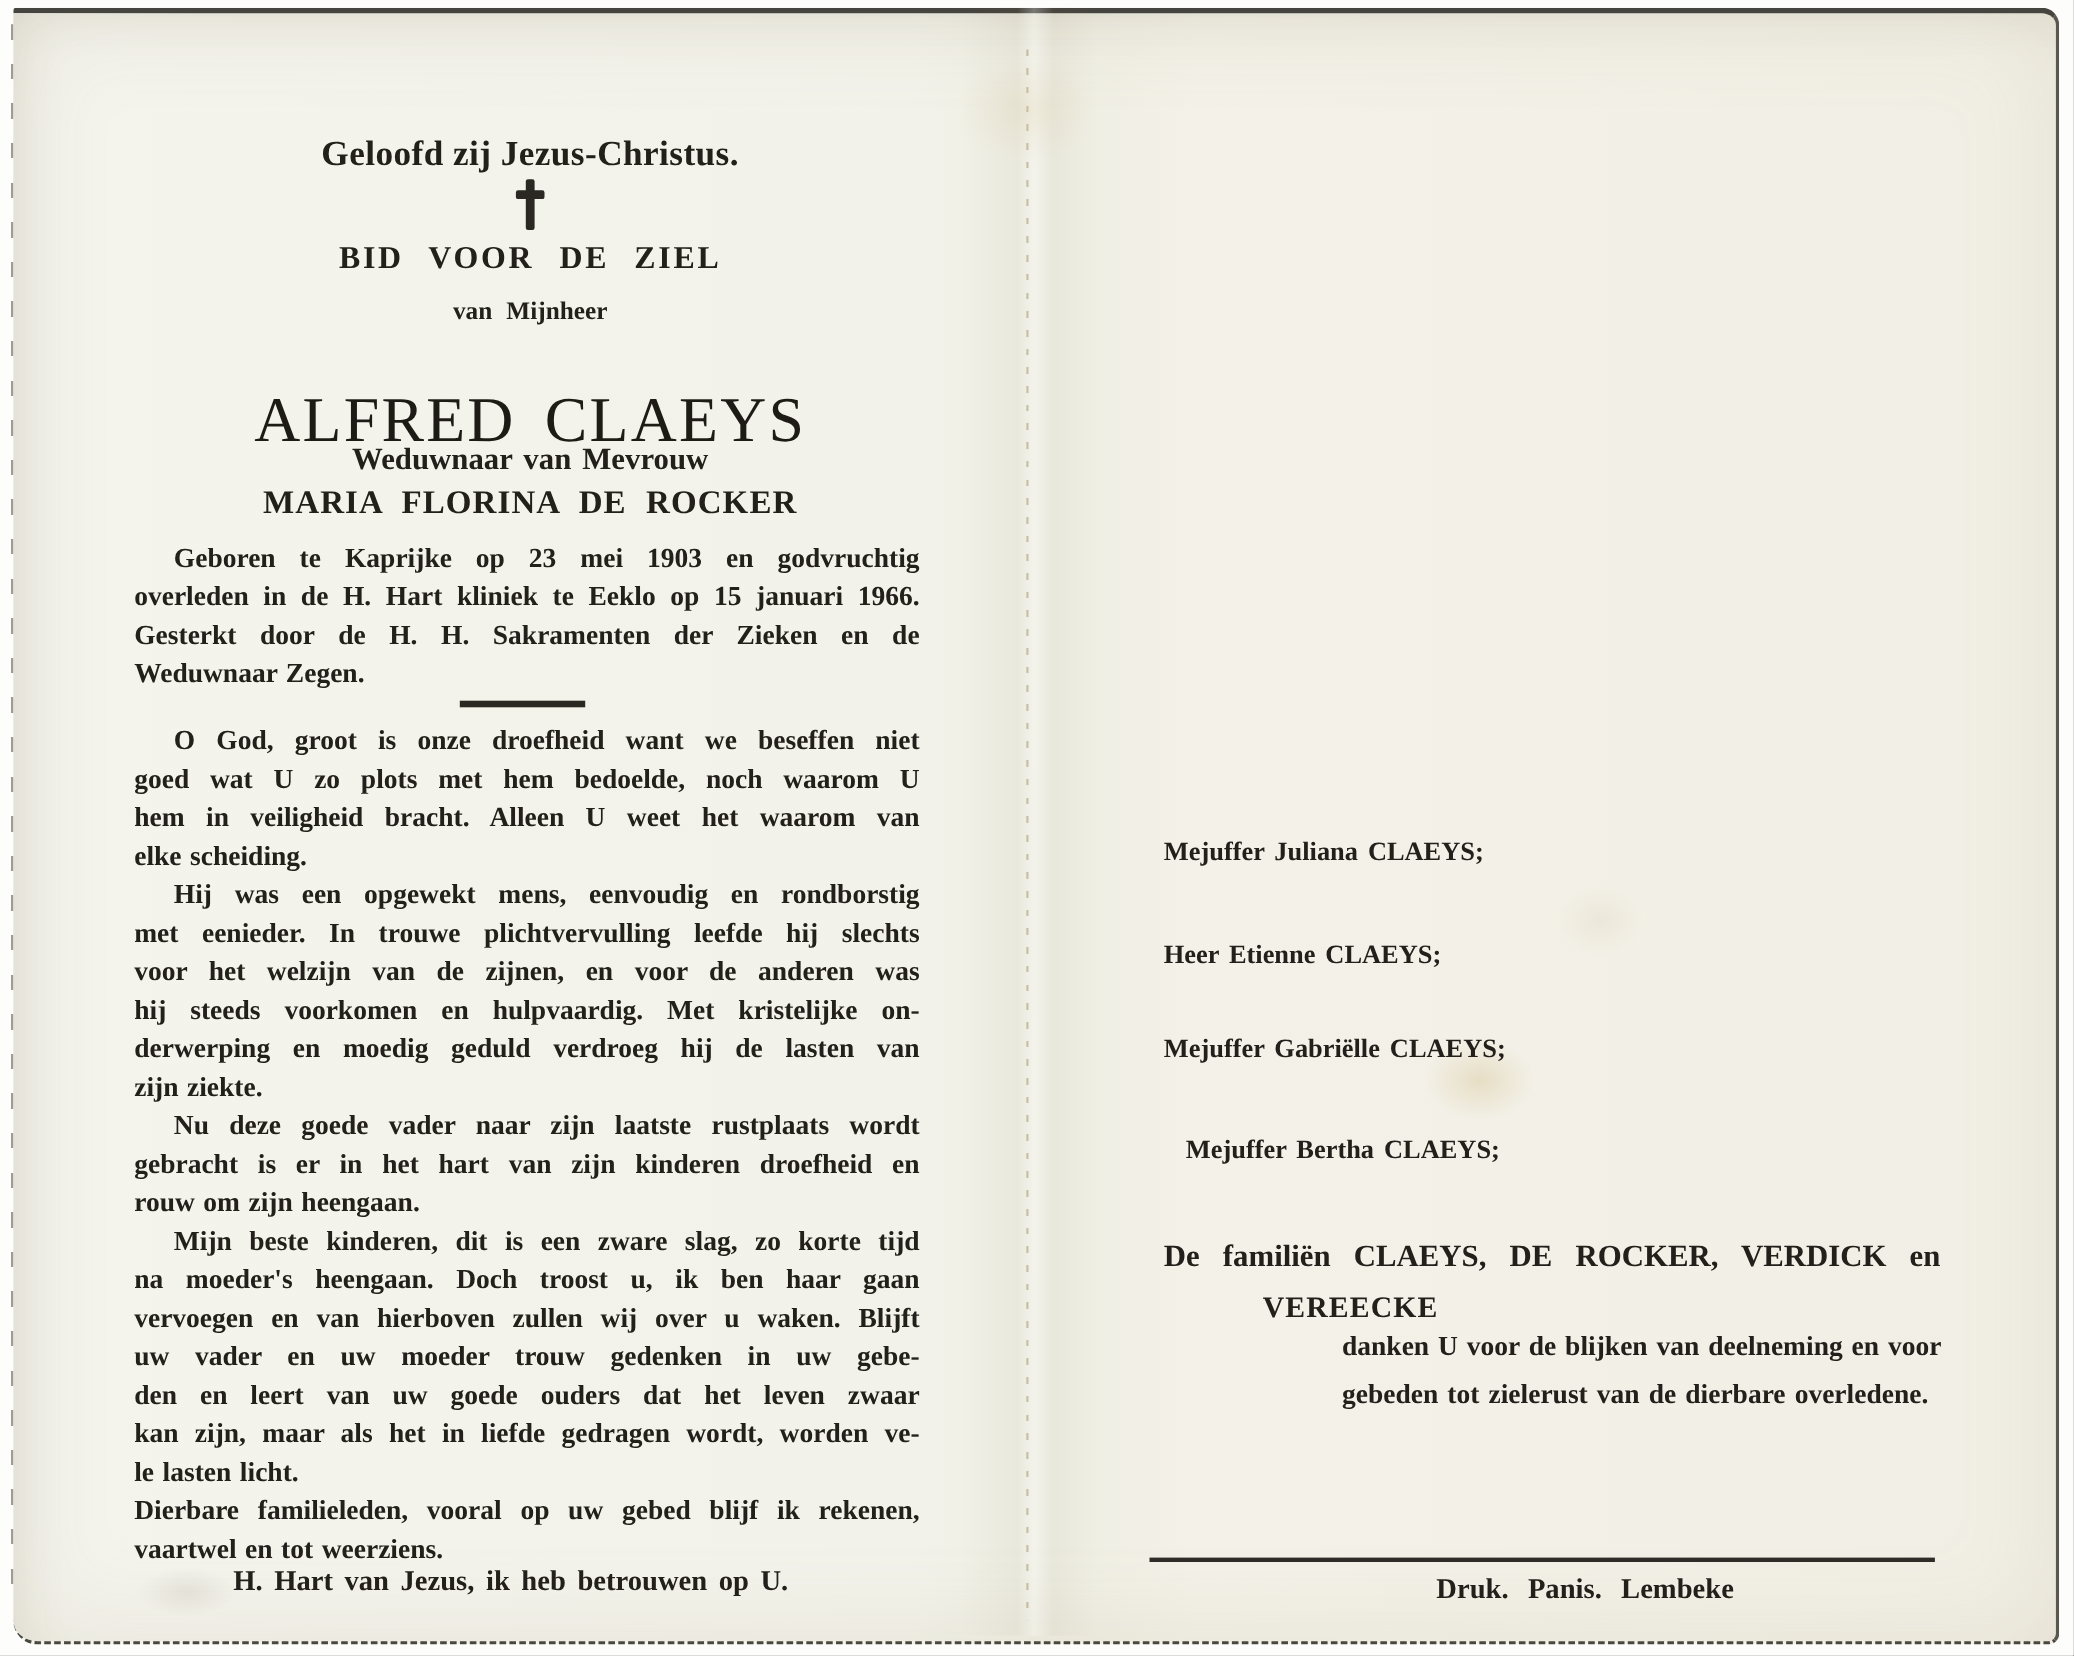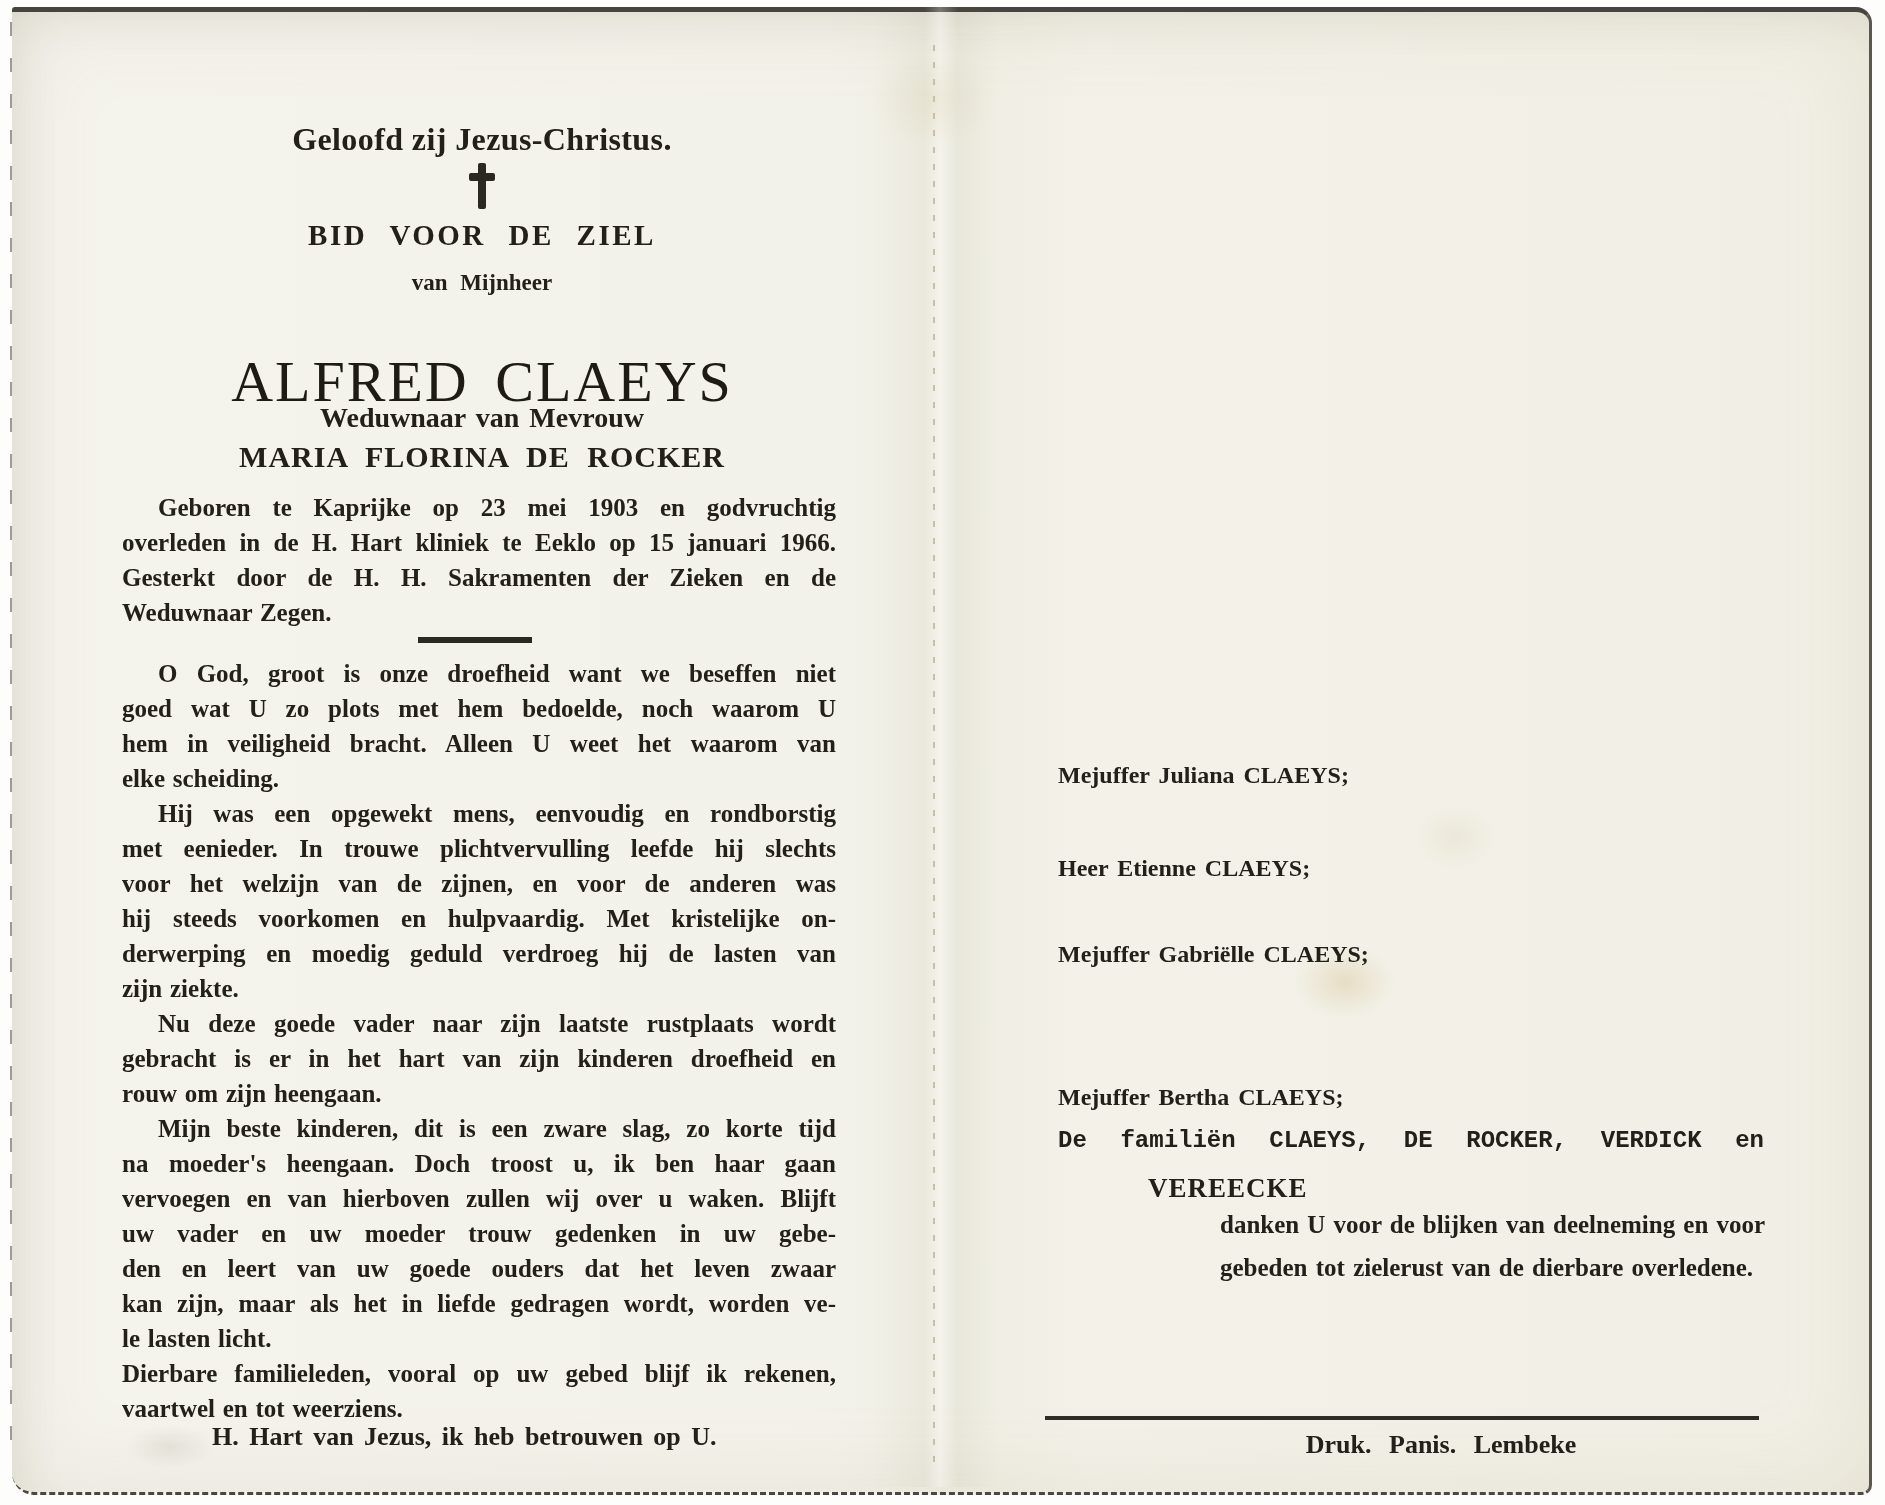--- a/index.html
+++ b/index.html
@@ -50,21 +50,21 @@
   .body-block{position:absolute;left:122px;width:714px;font-weight:bold;font-size:25px;line-height:35px;}
   .bio-block{top:490px;}
   .main-block{top:656px;}
   .bl{text-align:justify;text-align-last:justify;word-spacing:1.5px;}
   .bl.last{text-align:left;text-align-last:left;}
   .bl.ind{text-indent:36px;}
   .rule-sep{position:absolute;left:418px;top:637px;width:114px;height:6px;background:#2a2822;}
   .closing{left:212px;top:1422px;font-size:26px;word-spacing:4px;}
 
   .m{left:1058px;font-size:24px;word-spacing:3px;text-align:center;}
-  .fam1{left:1058px;top:1127px;width:706px;font-size:24px;text-align:justify;text-align-last:justify;font-family:Liberation Mono, monospace;}
+  .fam1{left:1058px;top:1127px;width:706px;font-size:28px;text-align:justify;text-align-last:justify;}
   .fam2{left:1148px;top:1173px;font-size:27px;letter-spacing:1px;}
   .th{left:1220px;font-size:25px;text-align:justify;text-align-last:justify;}
   .th1{top:1211px;width:545px;}
   .th2{top:1254px;width:533px;}
   .printer-rule{position:absolute;left:1045px;top:1416px;width:714px;height:4px;background:#2e2c27;}
   .printer{left:1084px;top:1430px;width:714px;text-align:center;font-size:26px;word-spacing:11px;}
 </style>
 </head>
 <body>
 
@@ -128,21 +128,21 @@
       <div class="bl last">vaartwel en tot weerziens.</div>
     </div>
 
     <div class="t closing">H. Hart van Jezus, ik heb betrouwen op U.</div>
   </div>
 
   <div>
     <div class="t m" style="top:762px;">Mejuffer Juliana CLAEYS;</div>
     <div class="t m" style="top:855px;">Heer Etienne CLAEYS;</div>
     <div class="t m" style="top:941px;">Mejuffer Gabriëlle CLAEYS;</div>
-    <div class="t m" style="top:1084px;">Mejuffer Bertha CLAEYS;</div>
+    <div class="t m" style="top:1033px;margin-left:20px;">Mejuffer Bertha CLAEYS;</div>
 
     <div class="t fam1">De familiën CLAEYS, DE ROCKER, VERDICK en</div>
     <div class="t fam2">VEREECKE</div>
     <div class="t th th1">danken U voor de blijken van deelneming en voor</div>
     <div class="t th th2">gebeden tot zielerust van de dierbare overledene.</div>
 
     <div class="printer-rule"></div>
     <div class="t printer">Druk. Panis. Lembeke</div>
   </div>
 </div>

